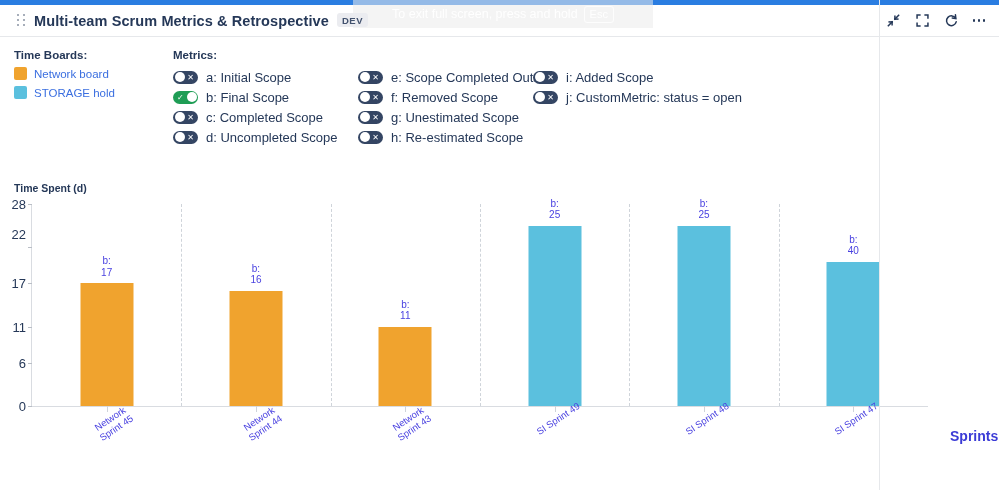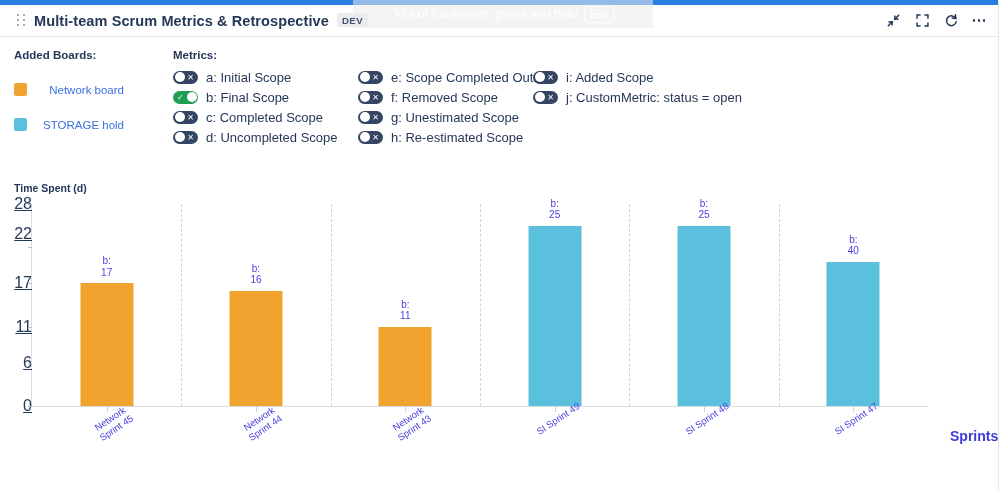--- a/index.html
+++ b/index.html
@@ -1,21 +1,21 @@
 <!DOCTYPE html>
 <html><head>
 <meta charset="utf-8">
 <style>
   html,body{margin:0;padding:0;}
   body{
     width:999px;height:490px;overflow:hidden;background:#ffffff;
     font-family:"Liberation Sans","DejaVu Sans",sans-serif;
     -webkit-font-smoothing:antialiased;
   }
-  .app{position:relative;width:999px;height:490px;background:#fff;}
+  .app{position:relative;width:880px;height:490px;background:#fff;}
 
   
   .topbar{position:absolute;left:0;top:0;width:999px;height:5px;background:#2a7de1;}
   .toast{
     position:absolute;left:353px;top:0;width:300px;height:28px;background:#ececec;
     color:#ffffff;opacity:.55;display:flex;align-items:center;justify-content:center;
     font-size:12.5px;white-space:nowrap;pointer-events:none;
   }
   .toast .esc{
     border:1px solid rgba(255,255,255,.85);border-radius:3px;padding:0 5px;
@@ -45,21 +45,21 @@
   .hicon{width:15px;height:15px;color:#253858;display:block;cursor:pointer;}
   .hicon svg{display:block;width:15px;height:15px;}
   .dots-icon{display:flex;gap:2.5px;align-items:center;height:15px;cursor:pointer;}
   .dots-icon i{width:2.5px;height:2.5px;border-radius:50%;background:#253858;display:block;}
 
   
   .controls{position:absolute;left:0;top:45px;width:999px;height:100px;}
   .ctl-label{font-size:11.5px;font-weight:bold;color:#253858;}
 
   .boards{position:absolute;left:14px;top:4px;width:110px;}
-  .board-row{display:flex;align-items:center;margin-top:22px;cursor:pointer;justify-content:space-between;}
+  .board-row{display:flex;align-items:center;margin-top:6px;cursor:pointer;}
   .swatch{width:13px;height:13px;border-radius:2px;margin-right:7px;flex:none;}
   .board-name{font-size:11.5px;color:#3b6fe0;white-space:nowrap;}
 
   .metrics{position:absolute;left:132px;top:4px;right:0;margin-left:41px;}
   .metrics-cols{display:flex;margin-top:6px;}
   .mcol{display:flex;flex-direction:column;}
   .mcol.c1{width:185px;}
   .mcol.c2{width:175px;}
   .mcol.c3{width:auto;}
   .mrow{display:flex;align-items:center;height:20px;margin-bottom:0px;cursor:pointer;}
@@ -83,22 +83,22 @@
 
   
   .chart-wrap{position:absolute;left:0;top:172px;width:999px;height:318px;}
   .y-title{position:absolute;left:14px;top:10px;font-size:10.5px;font-weight:bold;color:#253858;}
   .plot{
     position:absolute;left:31px;top:32px;width:896px;height:202px;
     border-left:1px solid #d9dce1;border-bottom:1px solid #d9dce1;
   }
   .gridline{position:absolute;top:0;bottom:0;width:0;border-left:1px dashed #cfd4da;}
   .ytick{
-    position:absolute;right:100%;font-size:16px;color:#253858;
-    transform:translateY(-50%);white-space:nowrap;text-decoration:underline;
+    position:absolute;right:100%;margin-right:6px;font-size:13px;color:#253858;
+    transform:translateY(-50%);white-space:nowrap;
   }
   .ytickmark{position:absolute;right:100%;width:4px;height:0;border-top:1px solid #b9bec6;}
   .bars{position:absolute;left:0;top:0;right:0;bottom:0;display:flex;}
   .bslot{flex:1 1 0;position:relative;height:100%;}
   .bar{
     position:absolute;bottom:0;left:50%;transform:translateX(-50%);width:53px;
   }
   .dlabel{
     position:absolute;left:50%;transform:translateX(-50%);text-align:center;
     font-size:10px;color:#4a42e0;line-height:11.5px;white-space:nowrap;
@@ -169,21 +169,21 @@
         <i></i>
           <i></i>
           <i></i>
       </span>
     </div>
   </div>
 
   <div class="controls">
 
     <div class="boards">
-      <div class="ctl-label">Added Boards:</div>
+      <div class="ctl-label">Time Boards:</div>
 
       <div class="board-row">
         <span class="swatch" style="background:#F0A32E"></span>
         <span class="board-name">Network board</span>
       </div>
 
       <div class="board-row">
         <span class="swatch" style="background:#5BC0DE"></span>
         <span class="board-name">STORAGE hold</span>
       </div>

